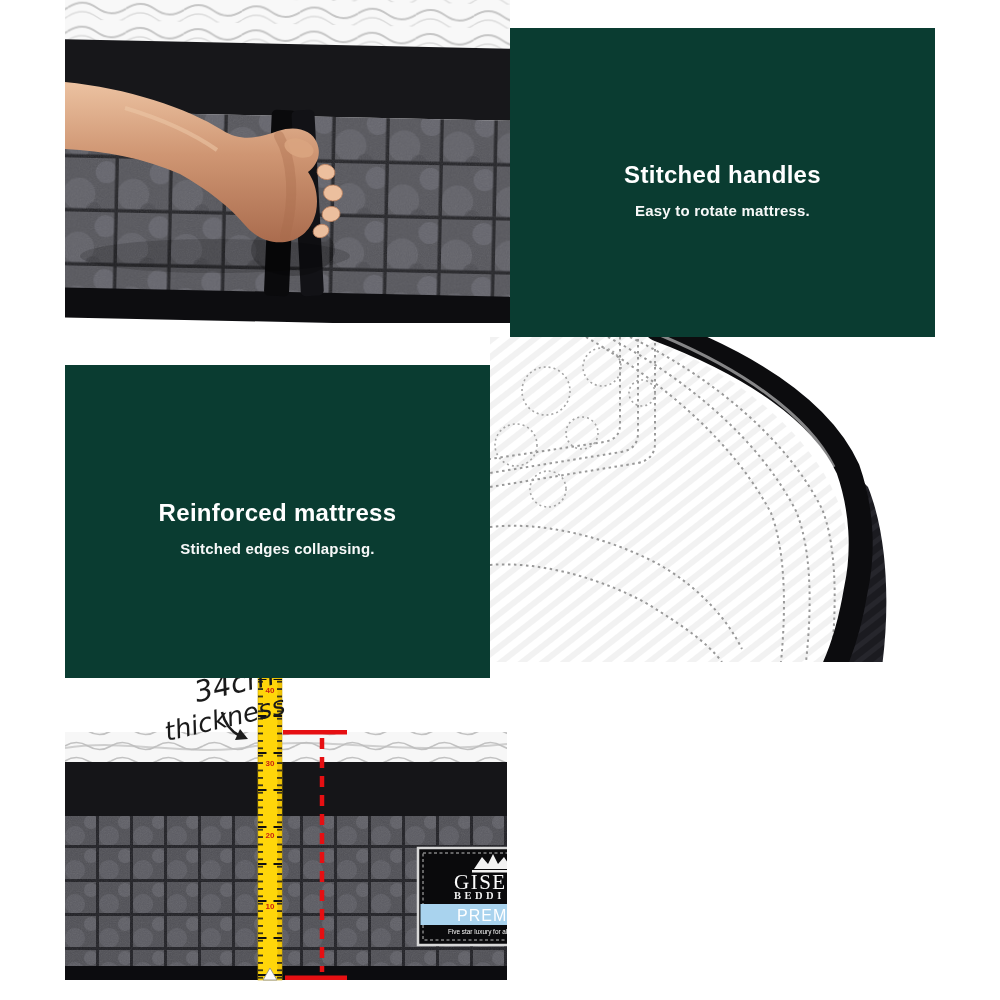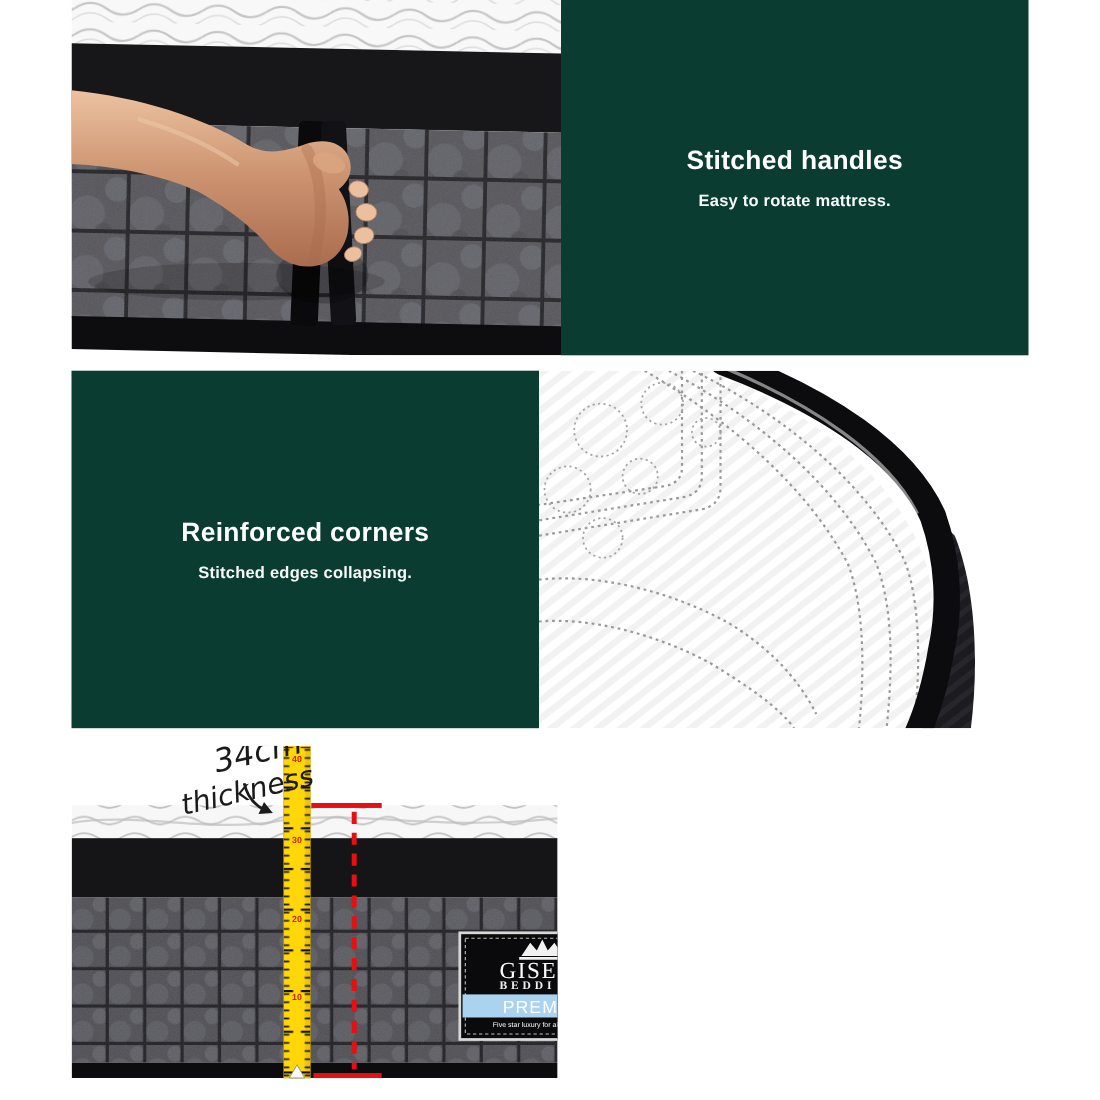--- a/index.html
+++ b/index.html
@@ -1,21 +1,21 @@
 <!DOCTYPE html>
 <html style="--panel-green: #0a3c31; --heading-white: #ffffff; --measure-red: #e60f12; --ruler-yellow: #ffd60a; --label-band-blue: #a9d3ee; --label-black: #0a0a0c; --skin-tone: #cf9673;"><head>
 <meta charset="utf-8">
 <style>
   html,body{margin:0;padding:0;background:#ffffff;}
   .canvas{position:relative;width:1000px;height:1000px;background:#ffffff;overflow:hidden;
           font-family:"Liberation Sans",sans-serif;}
   .photo,.panel{position:absolute;overflow:hidden;}
   .photo svg{display:block;width:100%;height:100%;}
   .panel{background:var(--panel-green,#0a3c31);display:flex;flex-direction:column;
-         align-items:center;justify-content:center;gap:13px;text-align:right;}
+         align-items:center;justify-content:center;gap:13px;text-align:right;margin-top:28px;}
   .panel h2{margin:0;font-size:24px;font-weight:700;letter-spacing:.3px;
             color:var(--heading-white,#fff);}
   .panel p{margin:0;font-size:15px;font-weight:700;letter-spacing:.2px;
            color:var(--heading-white,#fff);opacity:.97;}
   #photo1{left:65px;top:0;width:445px;height:323px;}
   #panel1{left:510px;top:0;width:425px;height:323px;}
   #panel2{left:65px;top:337px;width:425px;height:325px;}
   #photo2{left:490px;top:337px;width:445px;height:325px;}
   #photo3{left:65px;top:678px;width:442px;height:319px;}
   #panel3{left:507px;top:678px;width:428px;height:319px;}
@@ -80,21 +80,21 @@
         </g>
       </g>
     </svg>
   </div>
   <div class="panel" id="panel1">
     <h2>Stitched handles</h2>
     <p>Easy to rotate mattress.</p>
   </div>
 
   <div class="panel" id="panel2">
-    <h2>Reinforced corners</h2>
+    <h2>Reinforced mattress</h2>
     <p>Stitched edges collapsing.</p>
   </div>
   <div class="photo" id="photo2">
     <svg viewBox="0 0 445 325" preserveAspectRatio="none">
       <defs>
         <pattern id="ribs" width="13" height="13" patternUnits="userSpaceOnUse" patternTransform="rotate(52)">
           <rect width="13" height="13" fill="#ffffff"></rect>
           <rect width="6" height="13" fill="#efefef"></rect>
         </pattern>
         <pattern id="ribsDark" width="12" height="12" patternUnits="userSpaceOnUse" patternTransform="rotate(52)">

